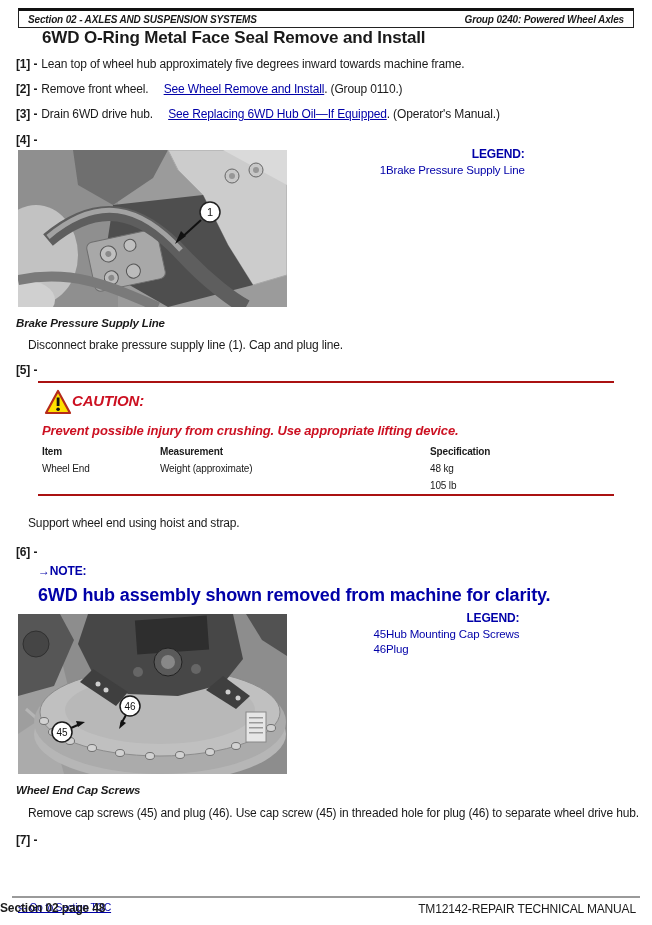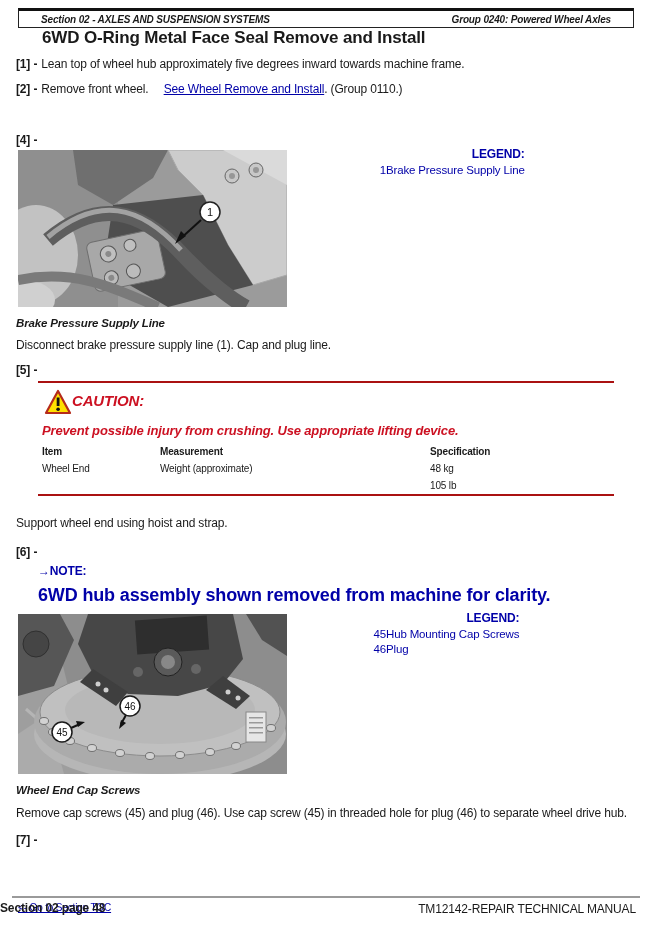--- a/index.html
+++ b/index.html
@@ -5,29 +5,29 @@
   html,body{margin:0;padding:0;background:#fff;}
   .page{
     position:relative;width:652px;height:925px;background:#ffffff;
     font-family:"Liberation Sans",sans-serif;color:#1a1a1a;overflow:hidden;
     letter-spacing:-0.15px;
   }
   
   .header-box{
     position:absolute;left:18px;top:8px;width:616px;height:20px;box-sizing:border-box;
     border:1px solid #222;border-top:3px solid #111;
-    display:flex;justify-content:space-between;align-items:center;padding:0 22px;
+    display:flex;justify-content:space-between;align-items:center;padding:0 9px;
     font-size:10px;font-weight:bold;font-style:italic;
   }
   .page-title{position:absolute;left:42px;top:28px;font-size:17px;font-weight:bold;}
   
   .step{position:absolute;left:16px;font-size:12px;margin:0;white-space:nowrap;}
   .step-label{font-weight:bold;margin-right:4px;}
   .doc-link{color:#0000A8;text-decoration:underline;cursor:pointer;margin-left:12px;}
-  .body-text{position:absolute;left:16px;font-size:12px;margin:0;white-space:nowrap;text-align:right;}
+  .body-text{position:absolute;left:28px;font-size:12px;margin:0;white-space:nowrap;text-align:right;}
   .fig-caption{position:absolute;left:16px;font-size:11.5px;font-weight:bold;font-style:italic;margin:0;}
   
   .legend{position:absolute;color:#0000A8;font-size:11.5px;text-align:right;}
   .legend-title{font-weight:bold;font-size:12px;margin-bottom:2px;}
   .legend-row{display:flex;line-height:15px;}
   .legend-key{width:56px;flex:0 0 56px;}
   
   .note-label{position:absolute;left:38px;color:#0000A8;font-weight:bold;font-size:12px;}
   .note-text{position:absolute;left:38px;color:#0000A8;font-weight:bold;font-size:18px;}
   
@@ -61,20 +61,23 @@
     <span>Group 0240: Powered Wheel Axles</span>
   </div>
 
   <div class="page-title">6WD O-Ring Metal Face Seal Remove and Install</div>
 
   <p class="step" style="top:57px">
     <span class="step-label">[1] -</span><span>Lean top of wheel hub approximately five degrees inward towards machine frame.</span>
   </p>
   <p class="step" style="top:82px">
     <span class="step-label">[2] -</span><span>Remove front wheel. </span><a class="doc-link">See Wheel Remove and Install</a><span>. (Group 0110.)</span>
+  </p>
+  <p class="step" style="top:107px">
+    <span class="step-label">[3] -</span><span>Drain 6WD drive hub. </span><a class="doc-link">See Replacing 6WD Hub Oil—If Equipped</a><span>. (Operator's Manual.)</span>
   </p>
 
   <p class="step" style="top:133px">
     <span class="step-label">[4] -</span>
   </p>
 
   <div class="figure" style="top:150px;height:157px">
     <svg width="269" height="157" viewBox="0 0 269 157">
       <rect x="0" y="0" width="269" height="157" fill="#9b9b9b"></rect>
       <rect x="0" y="0" width="100" height="157" fill="#8f8f8f"></rect>

